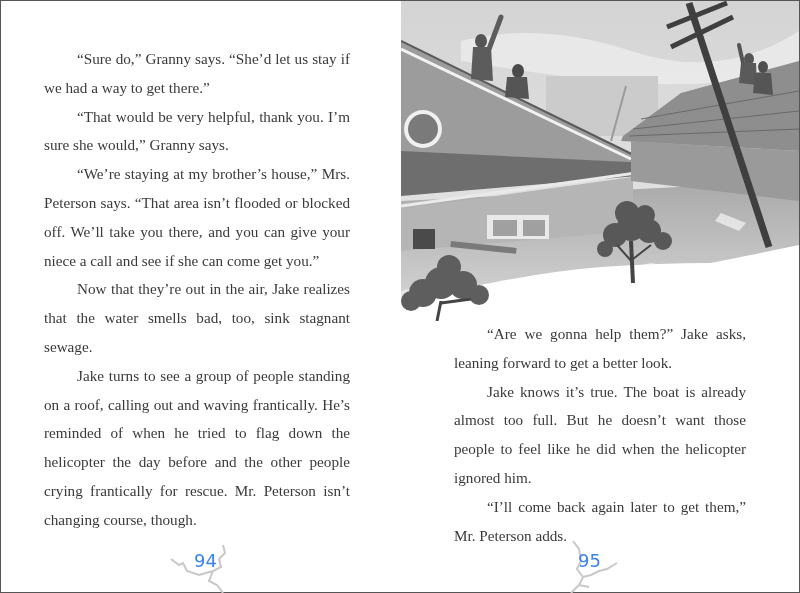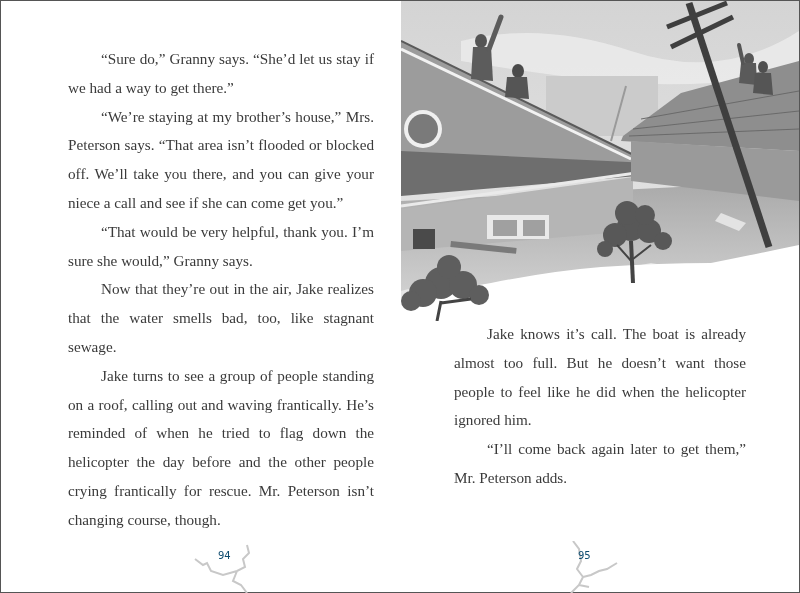--- a/index.html
+++ b/index.html
@@ -1,43 +1,43 @@
 <!DOCTYPE html>
 <html><head>
 <meta charset="utf-8">
 <style>
   html, body { margin:0; padding:0; }
   body { width:800px; height:593px; background:#ffffff; position:relative; overflow:hidden; font-family:"DejaVu Serif", serif; }
   .frame { position:absolute; left:0; top:0; width:798px; height:591px; border:1px solid #555; background:#fff; }
   .page { position:absolute; top:0; height:591px; }
-  .page-left { left:0; width:400px;margin-left:24px; }
+  .page-left { left:0; width:400px; }
   .page-right { left:400px; width:398px; }
   .text { position:absolute; font-family:"Liberation Serif", serif; font-size:15.2px; color:#3a3a3a; line-height:28.8px; text-align:justify; }
   .page-left .text { left:43px; top:44px; width:306px; }
   .page-right .text { left:53px; top:319px; width:292px; }
   .text p { margin:0; text-indent:33px; }
-  .page-num { position:absolute; top:549px; font-family:"DejaVu Sans", sans-serif; font-size:10px; color:#0c4a6e; }
+  .page-num { position:absolute; top:549px; font-family:"DejaVu Sans", sans-serif; font-size:18px; color:#3b82f6; }
   .page-left .page-num { left:193px; }
   .page-right .page-num { left:177px; }
   .crack { position:absolute; top:540px; }
   
   .illus { position:absolute; left:0; top:0; width:398px; height:320px; overflow:hidden; }
   .illus svg { display:block; }
 </style>
 </head>
 <body>
 
 <div class="frame">
 
   <div class="page page-left">
     <div class="text">
       <p>“Sure do,” Granny says. “She’d let us stay if we had a way to get there.”</p>
+      <p>“That would be very helpful, thank you. I’m sure she would,” Granny says.</p>
       <p>“We’re staying at my brother’s house,” Mrs. Peterson says. “That area isn’t flooded or blocked off. We’ll take you there, and you can give your niece a call and see if she can come get you.”</p>
-      <p>“That would be very helpful, thank you. I’m sure she would,” Granny says.</p>
-      <p>Now that they’re out in the air, Jake realizes that the water smells bad, too, like stagnant sewage.</p>
+      <p>Now that they’re out in the air, Jake realizes that the water smells bad, too, sink stagnant sewage.</p>
       <p>Jake turns to see a group of people standing on a roof, calling out and waving frantically. He’s reminded of when he tried to flag down the helicopter the day before and the other people crying frantically for rescue. Mr. Peterson isn’t changing course, though.</p>
     </div>
     <svg class="crack" style="left:168px;" width="70" height="52" viewBox="0 0 70 52">
       <path d="M2 18 L10 24 L14 22 L18 30 L30 34 L44 30 L52 26 L50 18 L56 12 L54 4 M44 30 L40 40 L48 44 L54 52" stroke="#c8c8c8" stroke-width="2" fill="none"></path>
     </svg>
     <div class="page-num">94</div>
   </div>
 
   <div class="page page-right">
     <div class="illus">
@@ -124,21 +124,22 @@
           <circle cx="62" cy="284" r="14"></circle>
           <circle cx="48" cy="266" r="12"></circle>
           <circle cx="78" cy="294" r="10"></circle>
           <circle cx="10" cy="300" r="10"></circle>
         </g>
         <path d="M40 300 L36 320 M40 302 L70 298" stroke="#444" stroke-width="3"></path>
       </svg>
     </div>
 
     <div class="text">
-      <p>Jake knows it’s call. The boat is already almost too full. But he doesn’t want those people to feel like he did when the helicopter ignored him.</p>
+      <p>“Are we gonna help them?” Jake asks, leaning forward to get a better look.</p>
+      <p>Jake knows it’s true. The boat is already almost too full. But he doesn’t want those people to feel like he did when the helicopter ignored him.</p>
       <p>“I’ll come back again later to get them,” Mr. Peterson adds.</p>
     </div>
 
     <svg class="crack" style="left:168px;" width="70" height="52" viewBox="0 0 70 52">
       <path d="M4 0 L10 8 L12 20 L8 28 L14 36 L10 44 L2 52 M14 36 L22 34 L30 30 L38 28 L48 22 M10 44 L20 46" stroke="#c8c8c8" stroke-width="2" fill="none"></path>
     </svg>
     <div class="page-num">95</div>
   </div>
 
 </div>

